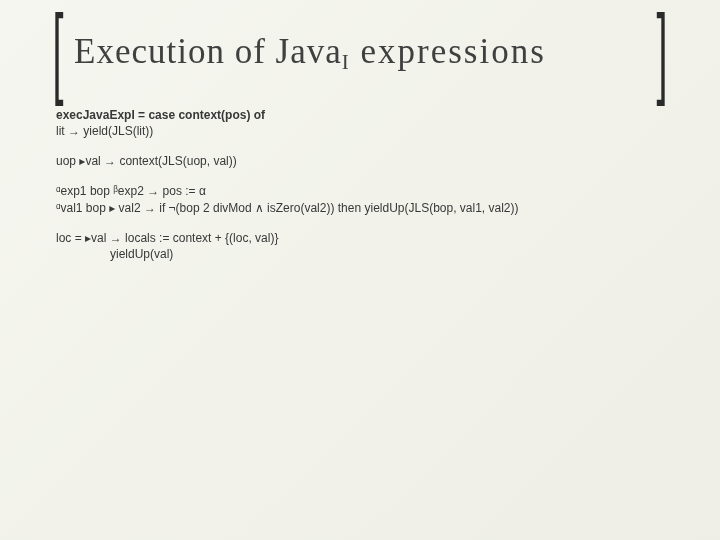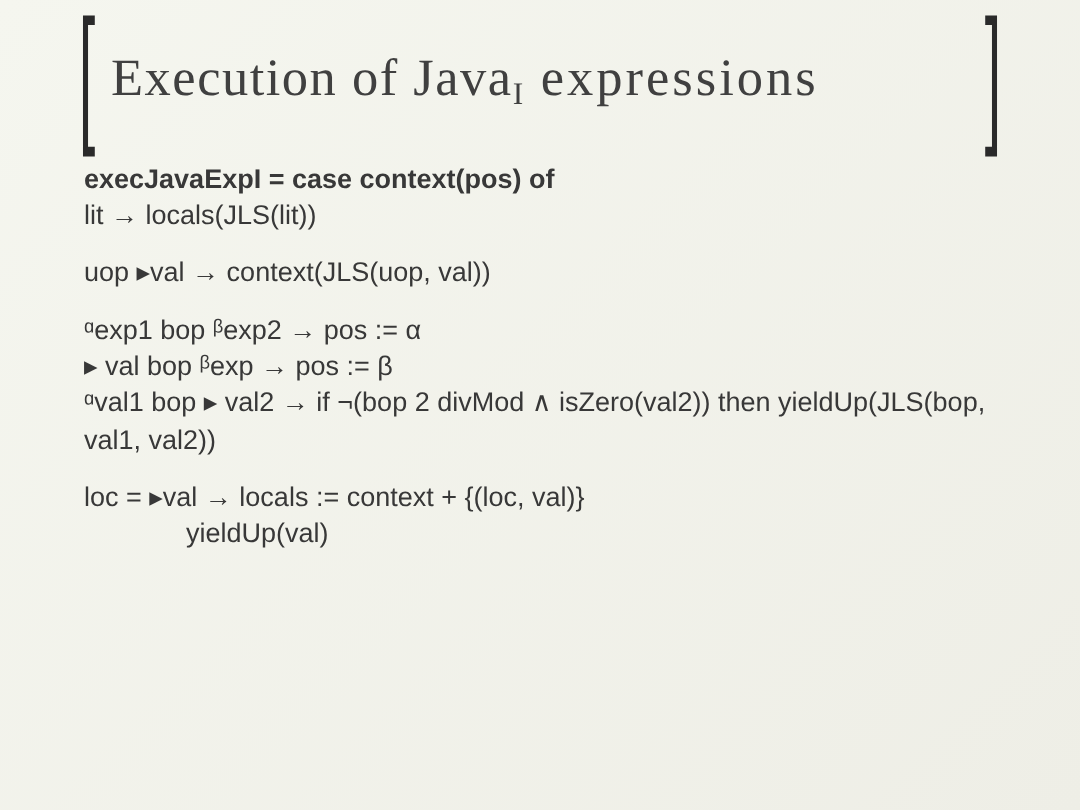--- a/index.html
+++ b/index.html
@@ -48,56 +48,55 @@
     font-size: 0.6em;
     position: relative;
     top: 6px;
   }
   .title .light {
     letter-spacing: 2px;
     margin-top: 25px;
   }
   .body {
     font-family: Verdana, Tahoma, sans-serif;
-    font-size: 18px;
+    font-size: 12px;
     line-height: 1.35;
     color: #383838;
     padding-left: 8px;
   }
   .block { margin-bottom: 14px; }
   .header-line { font-weight: 700; }
-  .indent { margin-left: 68px; }
+  .indent { margin-left: 54px; }
 </style>
 </head>
 <body>
 
 <div class="slide">
 
   <div class="title-row">
     <span class="bracket left">[</span>
     <div class="title">
       <span>Execution of Java</span><span class="sub">I</span><span class="light"> expressions</span>
     </div>
     <span class="bracket right">]</span>
   </div>
 
   <div class="body">
 
     <div class="block">
       <div class="header-line">execJavaExpI = case context(pos) of</div>
-      <div>lit → locals(JLS(lit))</div>
+      <div>lit → yield(JLS(lit))</div>
     </div>
 
     <div class="block">
       <div>uop ▸val → context(JLS(uop, val))</div>
     </div>
 
     <div class="block">
       <div>ᵅexp1 bop ᵝexp2 → pos := α</div>
-      <div>▸ val bop ᵝexp → pos := β</div>
       <div>ᵅval1 bop ▸ val2 → if ¬(bop 2 divMod ∧ isZero(val2)) then yieldUp(JLS(bop, val1, val2))</div>
     </div>
 
     <div class="block">
       <div>loc = ▸val → locals := context + {(loc, val)}</div>
       <div class="indent">yieldUp(val)</div>
     </div>
 
 
   </div>

